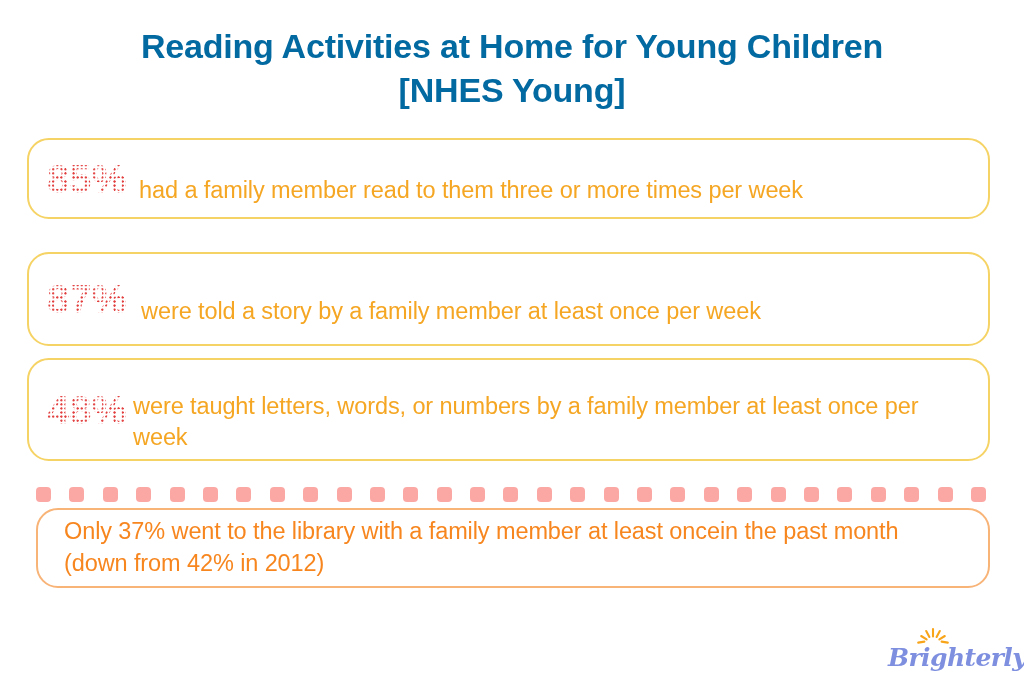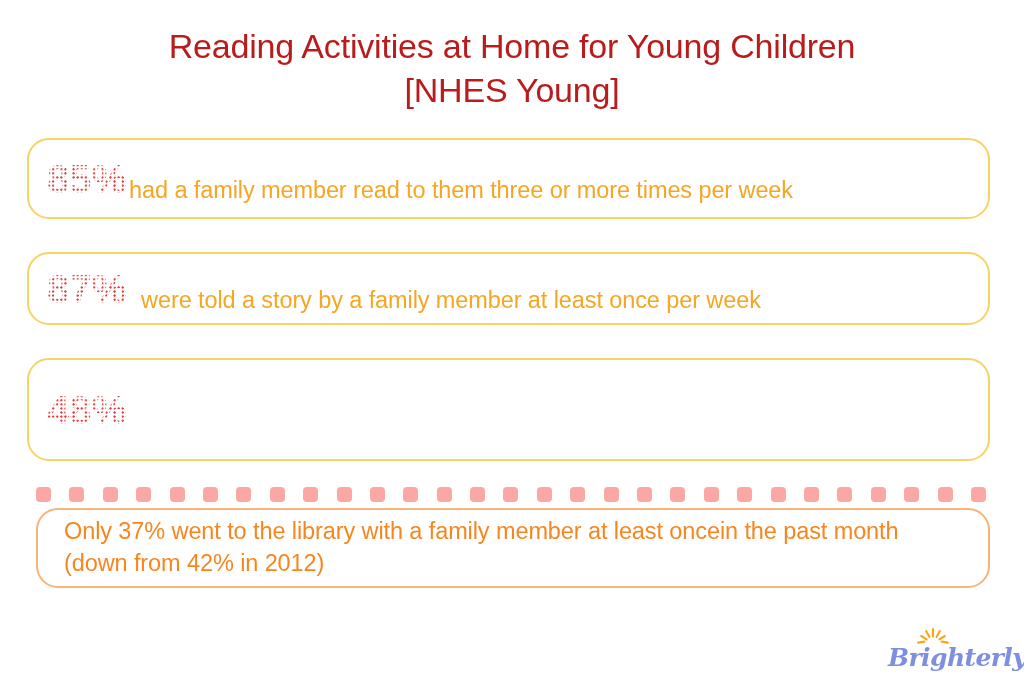--- a/index.html
+++ b/index.html
@@ -22,23 +22,23 @@
     box-sizing: border-box;
   }
 
   
   .title {
     position: absolute;
     left: 0;
     top: 24px;
     width: 1024px;
     text-align: center;
-    color: #b91c1c;
+    color: #0369a1;
     font-size: 34px;
-    font-weight: normal;
+    font-weight: bold;
     line-height: 1.30;
     letter-spacing: -0.2px;
   }
   .title .line {
     display: block;
   }
 
   
   .stat-card {
     position: absolute;
@@ -46,21 +46,21 @@
     width: 963px;
     box-sizing: border-box;
     border: 2px solid #f6d365;
     border-radius: 22px;
     background: #ffffff;
     display: flex;
     align-items: flex-start;
     padding: 0 18px;
   }
   .stat-card.c1 { top: 138px; height: 81px; align-items: center; }
-  .stat-card.c2 { top: 252px; height: 73px; align-items: center; }
+  .stat-card.c2 { top: 252px; height: 94px; align-items: center; }
   .stat-card.c3 { top: 358px; height: 103px; align-items: center; }
 
   
   .pct {
     flex: 0 0 auto;
     font-size: 40px;
     font-weight: bold;
     letter-spacing: 0px;
     line-height: 1;
     color: #e23a3a;
@@ -70,21 +70,21 @@
     -webkit-mask-image: radial-gradient(circle at center, #000 0.95px, transparent 1.25px);
     mask-image: radial-gradient(circle at center, #000 0.95px, transparent 1.25px);
     -webkit-mask-size: 4.1px 4.1px;
     mask-size: 4.1px 4.1px;
     -webkit-mask-repeat: repeat;
     mask-repeat: repeat;
     -webkit-mask-position: 0 0;
     mask-position: 0 0;
     padding-right: 2px;
   }
-  .c1 .pct { }
+  .c1 .pct { margin-right: 10px; }
   .c2 .pct { margin-right: 12px; }
   .c3 .pct { margin-right: 4px; }
 
   .stat-text {
     color: #f5a623;
     font-size: 23.5px;
     line-height: 1.32;
     letter-spacing: -0.1px;
     padding-top: 1px;
     margin-top: 24px;
@@ -174,20 +174,21 @@
     <span class="stat-text">had a family member read to them three or more times per week</span>
   </div>
 
   <div class="stat-card c2">
     <span class="pct">87%</span>
     <span class="stat-text">were told a story by a family member at least once per week</span>
   </div>
 
   <div class="stat-card c3">
     <span class="pct">48%</span>
+    <span class="stat-text">were taught letters, words, or numbers by a family member at least once per week</span>
   </div>
 
   <div class="divider" id="divider">
       <span class="sq" style="background: rgb(251, 168, 164);"></span>
       <span class="sq" style="background: rgb(251, 168, 164);"></span>
       <span class="sq" style="background: rgb(251, 168, 164);"></span>
       <span class="sq" style="background: rgb(251, 168, 164);"></span>
       <span class="sq" style="background: rgb(251, 168, 164);"></span>
       <span class="sq" style="background: rgb(251, 168, 164);"></span>
       <span class="sq" style="background: rgb(251, 168, 164);"></span>

